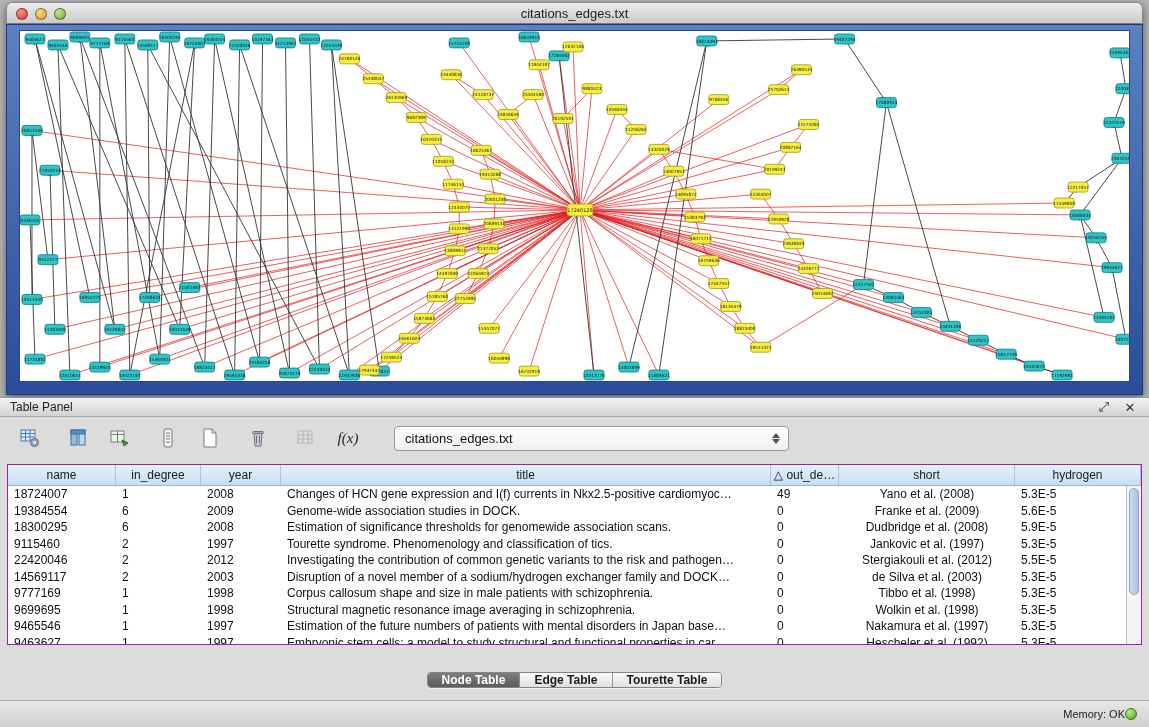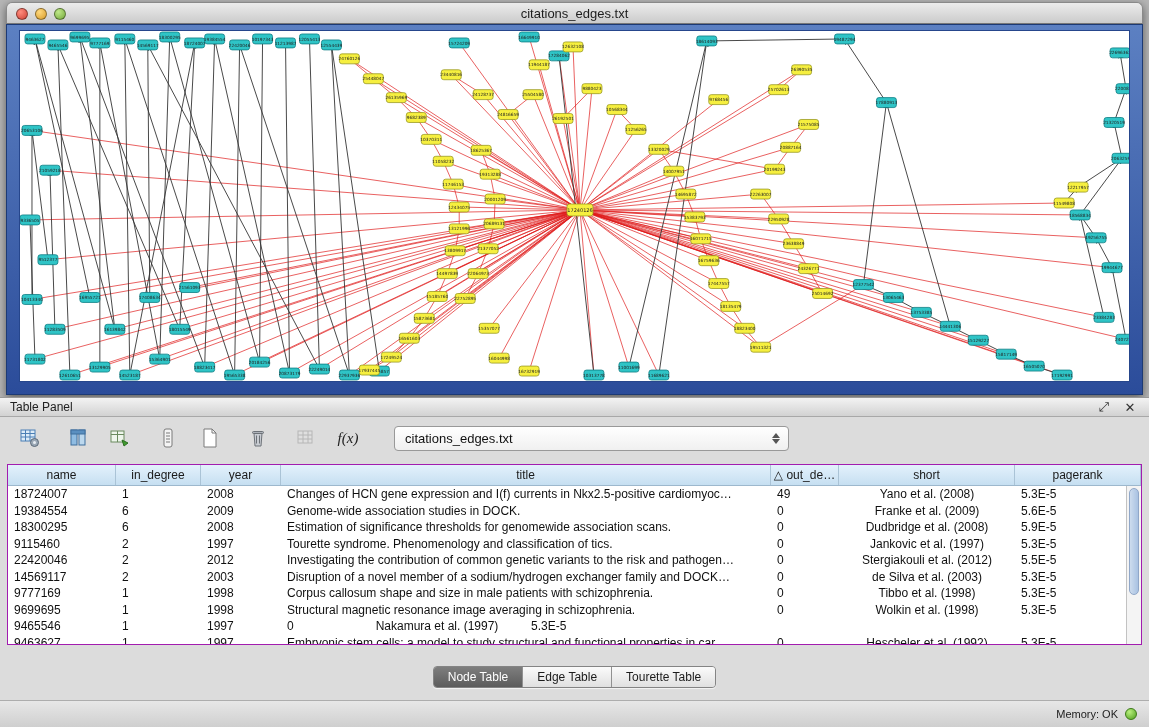--- a/index.html
+++ b/index.html
@@ -60,31 +60,31 @@
   .td { font-size:12px; color:#101010; padding-left:6px; white-space:nowrap; overflow:hidden; }
   .c0 { width:108px; } .c1 { width:85px; } .c2 { width:80px; } .c3 { width:490px; }
   .c4 { width:68px; } .c5 { width:176px; } .c6 { flex:1; }
   .td.c5 { text-align:center; padding-left:0; }
   .vscroll { position:absolute; right:0; top:0; bottom:0; width:15px; background:#f4f4f4;
     border-left:1px solid #c2c2c2; }
   .vthumb { position:absolute; left:2px; right:2px; top:2px; height:68%;
     border-radius:6px; background:linear-gradient(90deg,#cddcee,#a9c2e2); border:1px solid #90a7c8; }
 
   .tabs { position:absolute; left:0; right:0; bottom:12px; display:flex; justify-content:center; }
-  .tabgroup { display:flex; height:22px; border:1px solid #848484; border-radius:4px; overflow:hidden;
-    box-shadow:0 1px 1px rgba(255,255,255,.7); }
+  .tabgroup { display:flex; height:16px; border:1px solid #848484; border-radius:4px; overflow:hidden;
+    box-shadow:0 1px 1px rgba(255,255,255,.7);font-weight:bold; }
   .tab { padding:0 14px; display:flex; align-items:center; font-size:12px; color:#1c1c1c;
     background:linear-gradient(#fbfbfb,#e0e0e0); border-right:1px solid #919191; }
   .tab:last-child { border-right:none; }
   .tab.selected { background:linear-gradient(#7e7e7e,#5c5c5c); color:#fff; }
 
   
   #status-bar { position:absolute; left:0; bottom:0; width:1149px; height:27px;
     background:linear-gradient(#e7e7e7,#cfcfcf); border-top:1px solid #adadad;
-    display:flex; align-items:center; justify-content:flex-end; padding:0 12px; gap:7px; }
+    display:flex; align-items:center; justify-content:flex-end; padding:0 12px; }
   .mem-label { font-size:11px; color:#222; }
   .mem-dot { width:12px; height:12px; border-radius:50%;
     background:radial-gradient(circle at 35% 30%, #b9f07e, #4f9e1e); border:1px solid #3c7a17; }
 </style>
 </head>
 <body>
 
 <div id="net-window">
   <div class="titlebar">
     <div class="lights">
@@ -865,21 +865,21 @@
   </div>
 
   <div class="table-wrap">
     <div class="thead" id="thead">
         <div class="th c0">name</div>
         <div class="th c1">in_degree</div>
         <div class="th c2">year</div>
         <div class="th c3">title</div>
         <div class="th c4">△ out_de…</div>
         <div class="th c5">short</div>
-        <div class="th c6">pagerank</div>
+        <div class="th c6">hydrogen</div>
       </div>
     <div class="tbody">
       <div class="rows" id="rows">
           <div class="tr">
             <div class="td c0">18724007</div>
             <div class="td c1">1</div>
             <div class="td c2">2008</div>
             <div class="td c3">Changes of HCN gene expression and I(f) currents in Nkx2.5-positive cardiomyoc…</div>
             <div class="td c4">49</div>
             <div class="td c5">Yano et al. (2008)</div>
@@ -945,20 +945,21 @@
             <div class="td c2">1998</div>
             <div class="td c3">Structural magnetic resonance image averaging in schizophrenia.</div>
             <div class="td c4">0</div>
             <div class="td c5">Wolkin et al. (1998)</div>
             <div class="td c6">5.3E-5</div>
           </div>
           <div class="tr">
             <div class="td c0">9465546</div>
             <div class="td c1">1</div>
             <div class="td c2">1997</div>
+            <div class="td c3">Estimation of the future numbers of patients with mental disorders in Japan base…</div>
             <div class="td c4">0</div>
             <div class="td c5">Nakamura et al. (1997)</div>
             <div class="td c6">5.3E-5</div>
           </div>
           <div class="tr">
             <div class="td c0">9463627</div>
             <div class="td c1">1</div>
             <div class="td c2">1997</div>
             <div class="td c3">Embryonic stem cells: a model to study structural and functional properties in car…</div>
             <div class="td c4">0</div>

